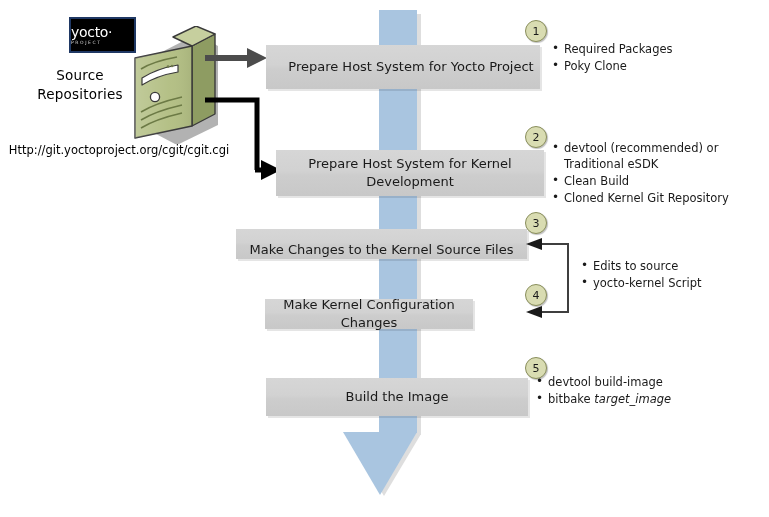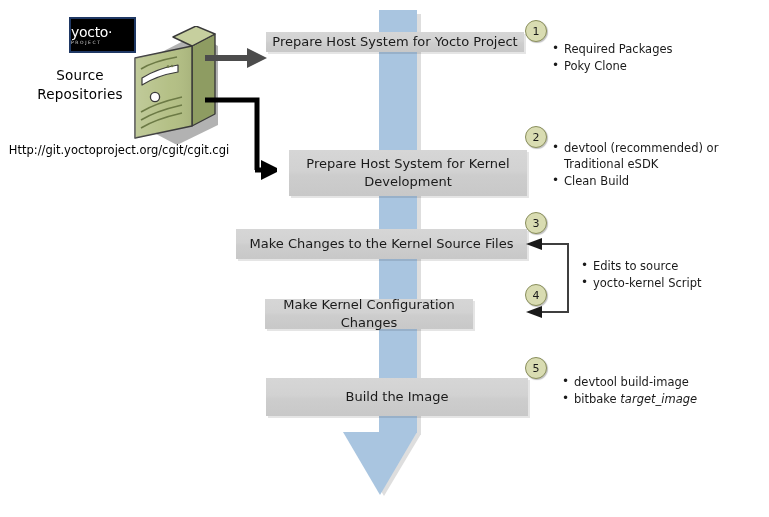--- a/index.html
+++ b/index.html
@@ -246,47 +246,48 @@
   </div>
 
   <div class="conn" style="left:205px; top:96px;">
     <svg width="72" height="86" viewBox="0 0 72 86">
       <polyline points="0,4 52,4 52,74" fill="none" stroke="#000000" stroke-width="5" stroke-linejoin="miter"></polyline>
       <line x1="50" y1="74" x2="58" y2="74" stroke="#000000" stroke-width="5"></line>
       <path d="M56,64 L76,74 L56,84 Z" fill="#000000"></path>
     </svg>
   </div>
 
-  <div class="pbox" style="left:266px; top:32px; width:258px; height:20px;">
+  <div class="pbox" style="left:266px; top:45px; width:258px; height:44px;padding-left:16px;">
     <span>Prepare Host System for Yocto Project</span>
   </div>
   <div class="badge" style="left:525px; top:20px;">
     <span>1</span>
   </div>
   <div class="bullets" style="left:551px; top:41px; width:210px;">
     <ul>
       <li>Required Packages</li>
       <li>Poky Clone</li>
     </ul>
   </div>
 
-  <div class="pbox" style="left:289px; top:150px; width:238px; height:46px;">
+  <div class="pbox" style="left:276px; top:150px; width:268px; height:46px;">
     <span>Prepare Host System for Kernel Development</span>
   </div>
   <div class="badge" style="left:525px; top:126px;">
     <span>2</span>
   </div>
   <div class="bullets" style="left:551px; top:140px; width:180px;">
     <ul>
       <li>devtool (recommended) or Traditional eSDK</li>
       <li>Clean Build</li>
+      <li>Cloned Kernel Git Repository</li>
     </ul>
   </div>
 
-  <div class="pbox" style="left:236px; top:229px; width:291px; height:30px;">
+  <div class="pbox" style="left:236px; top:229px; width:291px; height:30px;align-items:flex-end;">
     <span>Make Changes to the Kernel Source Files</span>
   </div>
   <div class="badge" style="left:525px; top:212px;">
     <span>3</span>
   </div>
 
   <div class="pbox" style="left:265px; top:299px; width:208px; height:30px;">
     <span>Make Kernel Configuration Changes</span>
   </div>
   <div class="badge" style="left:525px; top:284px;">
@@ -307,20 +308,20 @@
       <li>yocto-kernel Script</li>
     </ul>
   </div>
 
   <div class="pbox" style="left:266px; top:378px; width:262px; height:38px;">
     <span>Build the Image</span>
   </div>
   <div class="badge" style="left:525px; top:357px;">
     <span>5</span>
   </div>
-  <div class="bullets" style="left:561px; top:374px; width:200px;">
+  <div class="bullets" style="left:535px; top:374px; width:200px;">
     <ul>
       <li>devtool build-image</li>
       <li><span>bitbake </span><span class="ital">target_image</span></li>
     </ul>
   </div>
 
 </div>
 
 </body></html>

